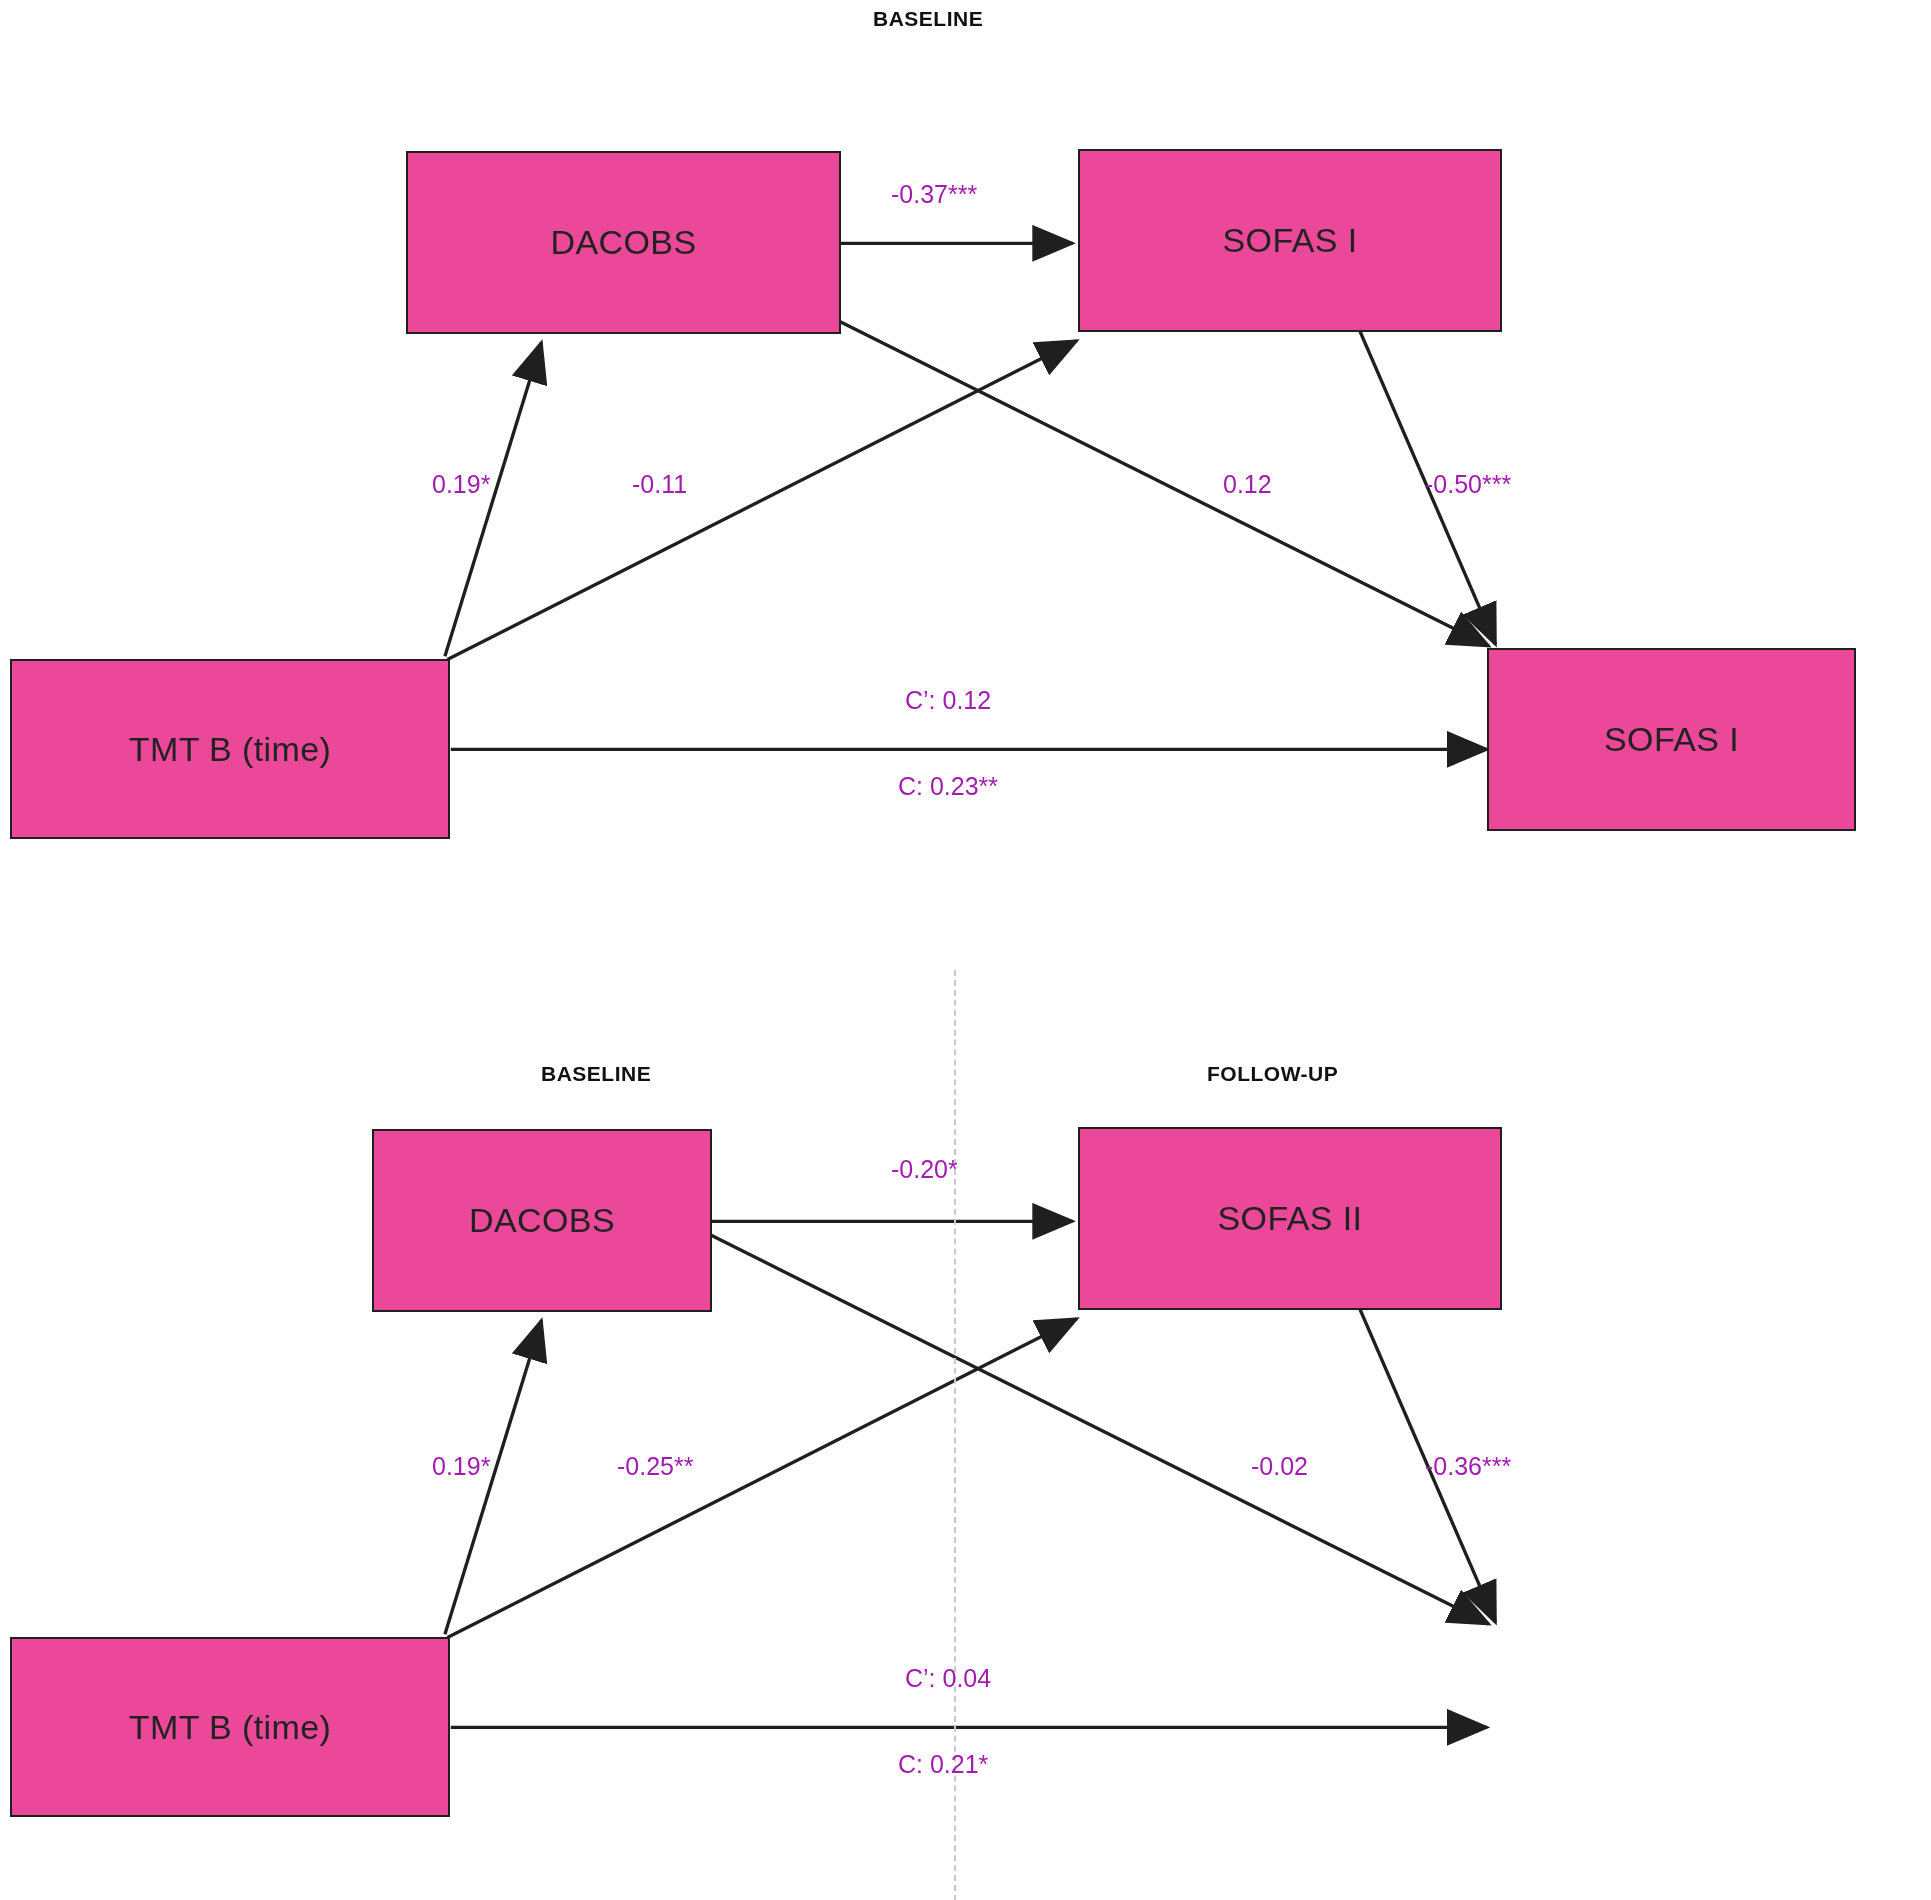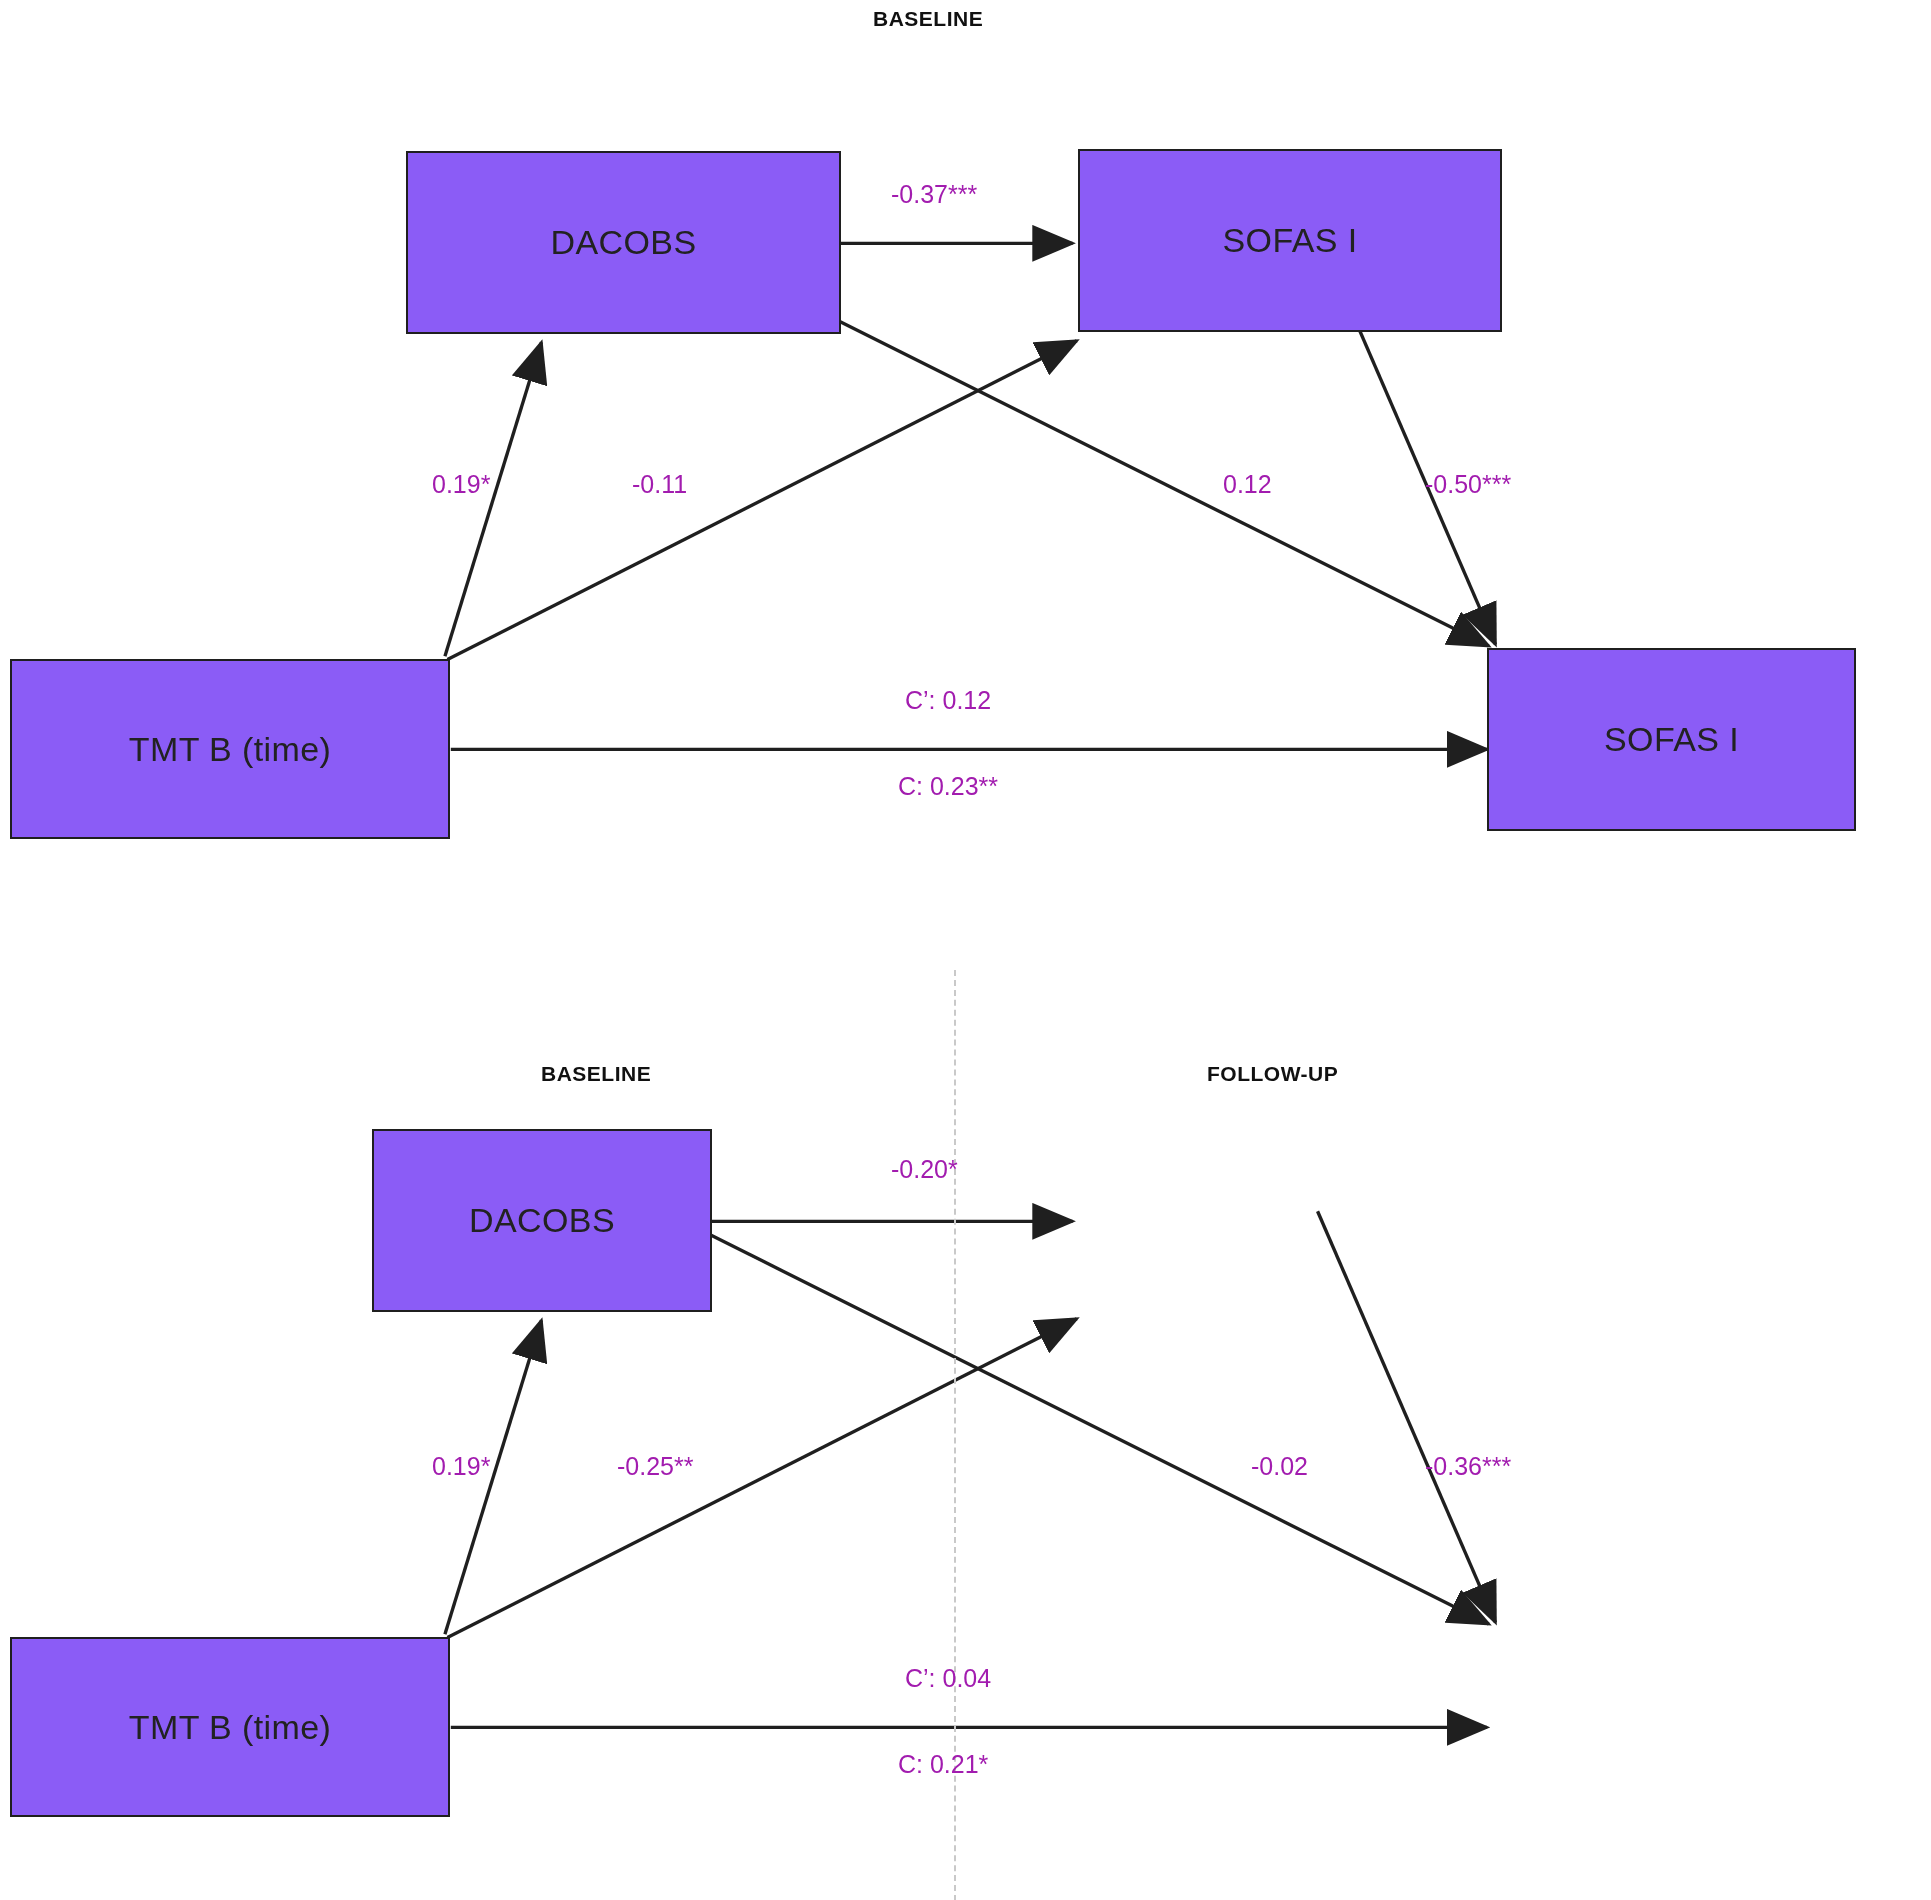--- a/index.html
+++ b/index.html
@@ -36,21 +36,21 @@
     font-size: 21px;
     letter-spacing: 0.5px;
     white-space: nowrap;
     color: #111111;
   }
 
   .node-box {
     position: absolute;
     box-sizing: border-box;
     border: 2.5px solid #1f1f1f;
-    background: #8b5cf6;
+    background: #ec4899;
     display: flex;
     align-items: center;
     justify-content: center;
     z-index: 3;
   }
   .node-label {
     font-size: 34px;
     font-weight: 400;
     color: #222222;
     letter-spacing: 0.4px;
@@ -161,20 +161,23 @@
 
       <line x1="1570" y1="278" x2="1782" y2="768" stroke="#1f1f1f" stroke-width="4" marker-end="url(#ah2)"></line>
 
       <line x1="537" y1="893" x2="1772" y2="893" stroke="#1f1f1f" stroke-width="4" marker-end="url(#ah2)"></line>
     </svg>
 
     <div class="node-box" style="left:372px; top:151px; width:340px; height:183px;">
       <span class="node-label">DACOBS</span>
     </div>
 
+    <div class="node-box" style="left:1078px; top:149px; width:424px; height:183px;">
+      <span class="node-label">SOFAS II</span>
+    </div>
 
     <div class="node-box" style="left:10px; top:659px; width:440px; height:180px;">
       <span class="node-label">TMT B (time)</span>
     </div>
 
 
     <div class="edge-label" style="left:891px; top:177px;">-0.20*</div>
     <div class="edge-label" style="left:432px; top:474px;">0.19*</div>
     <div class="edge-label" style="left:617px; top:474px;">-0.25**</div>
     <div class="edge-label" style="left:1223px; top:474px;margin-left:28px;">-0.02</div>

